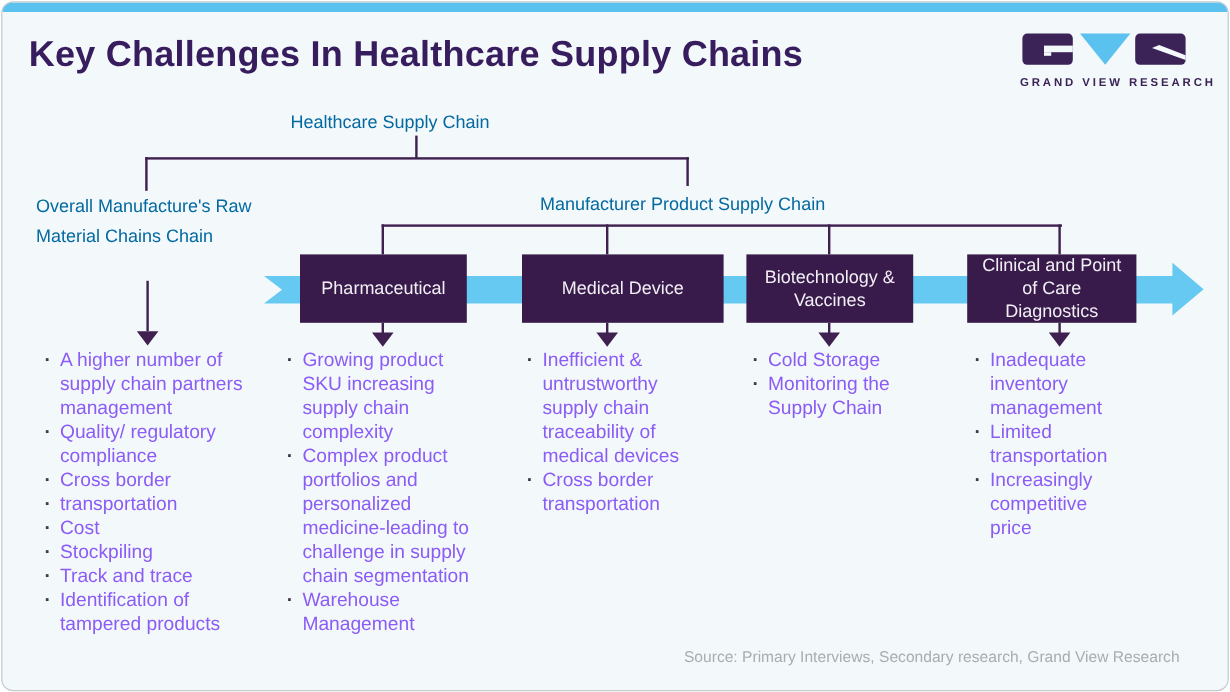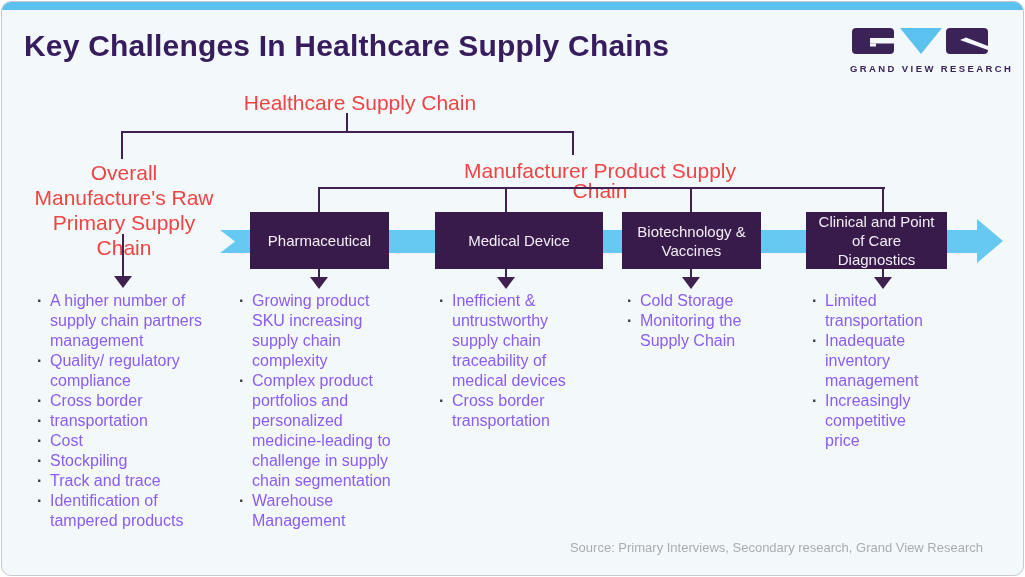--- a/index.html
+++ b/index.html
@@ -8,21 +8,21 @@
         border:1px solid #c4cacd;border-radius:10px;overflow:hidden;}
   .topbar{position:absolute;left:0;top:0;width:100%;height:8px;background:#5bc1ee;}
   .title{position:absolute;left:22px;top:27px;font-size:30px;font-weight:bold;color:#371c5e;letter-spacing:.2px;text-align:right;}
 
   
   .logo{position:absolute;right:28px;top:24px;width:145px;text-align:left;}
   .logo-marks{height:30px;}
   .logo-text{margin-top:3px;font-size:9.5px;font-weight:bold;letter-spacing:2.4px;color:#3b2257;white-space:nowrap;}
 
   
-  .node-label{position:absolute;color:#ef4444;font-size:21px;text-align:center;line-height:25px;}
+  .node-label{position:absolute;color:#0369a1;font-size:15px;line-height:25px;}
   #root-label{left:240px;top:88px;width:236px;}
   #left-branch-label{left:28px;top:158px;width:188px;}
   #right-branch-label{left:448px;top:159px;width:300px;line-height:20px;}
 
   
   .vline,.hline{position:absolute;background:#3f2050;}
   .vline{width:2px;}
   .hline{height:2px;}
 
   
@@ -75,21 +75,21 @@
     <div class="logo-text">GRAND VIEW RESEARCH</div>
   </div>
 
   <div class="node-label" id="root-label">Healthcare Supply Chain</div>
 
   <div class="vline" style="left:344px;top:111px;height:19px;"></div>
   <div class="hline" style="left:119px;top:129px;width:453px;"></div>
   <div class="vline" style="left:119px;top:129px;height:28px;"></div>
   <div class="vline" style="left:570px;top:129px;height:24px;"></div>
 
-  <div class="node-label" id="left-branch-label">Overall Manufacture's Raw Primary Supply Chain</div>
+  <div class="node-label" id="left-branch-label">Overall Manufacture's Raw Material Chains Chain</div>
   <div class="node-label" id="right-branch-label">Manufacturer Product Supply Chain</div>
 
   <div class="hline" style="left:316px;top:185px;width:567px;"></div>
   <div class="vline" style="left:316px;top:185px;height:25px;"></div>
   <div class="vline" style="left:503px;top:185px;height:25px;"></div>
   <div class="vline" style="left:688px;top:185px;height:25px;"></div>
   <div class="vline" style="left:880px;top:185px;height:25px;"></div>
 
   <svg class="band-svg" width="790" height="50" viewBox="0 0 790 50">
     <polygon fill="#66c9f1" points="3,14 760,14 760,3 786,25 760,47 760,37 3,37 18,25.5"></polygon>
@@ -132,19 +132,19 @@
     </ul>
   <ul class="blist" id="list-medical">
       <li>Inefficient &amp; untrustworthy supply chain traceability of medical devices</li>
       <li>Cross border transportation</li>
     </ul>
   <ul class="blist" id="list-biotech">
       <li>Cold Storage</li>
       <li>Monitoring the Supply Chain</li>
     </ul>
   <ul class="blist" id="list-clinical">
+      <li>Inadequate inventory management</li>
       <li>Limited transportation</li>
-      <li>Inadequate inventory management</li>
       <li>Increasingly competitive price</li>
     </ul>
 
   <div class="source">Source: Primary Interviews, Secondary research, Grand View Research</div>
 </div>
 
 </body></html>

